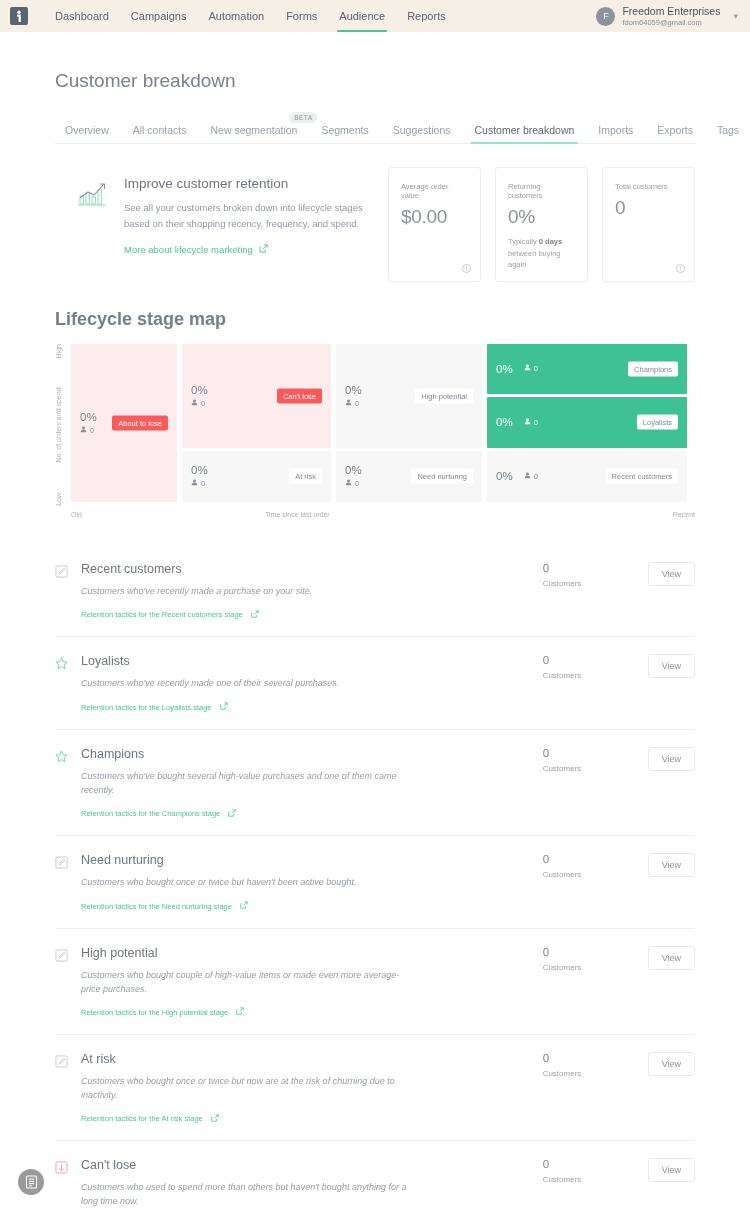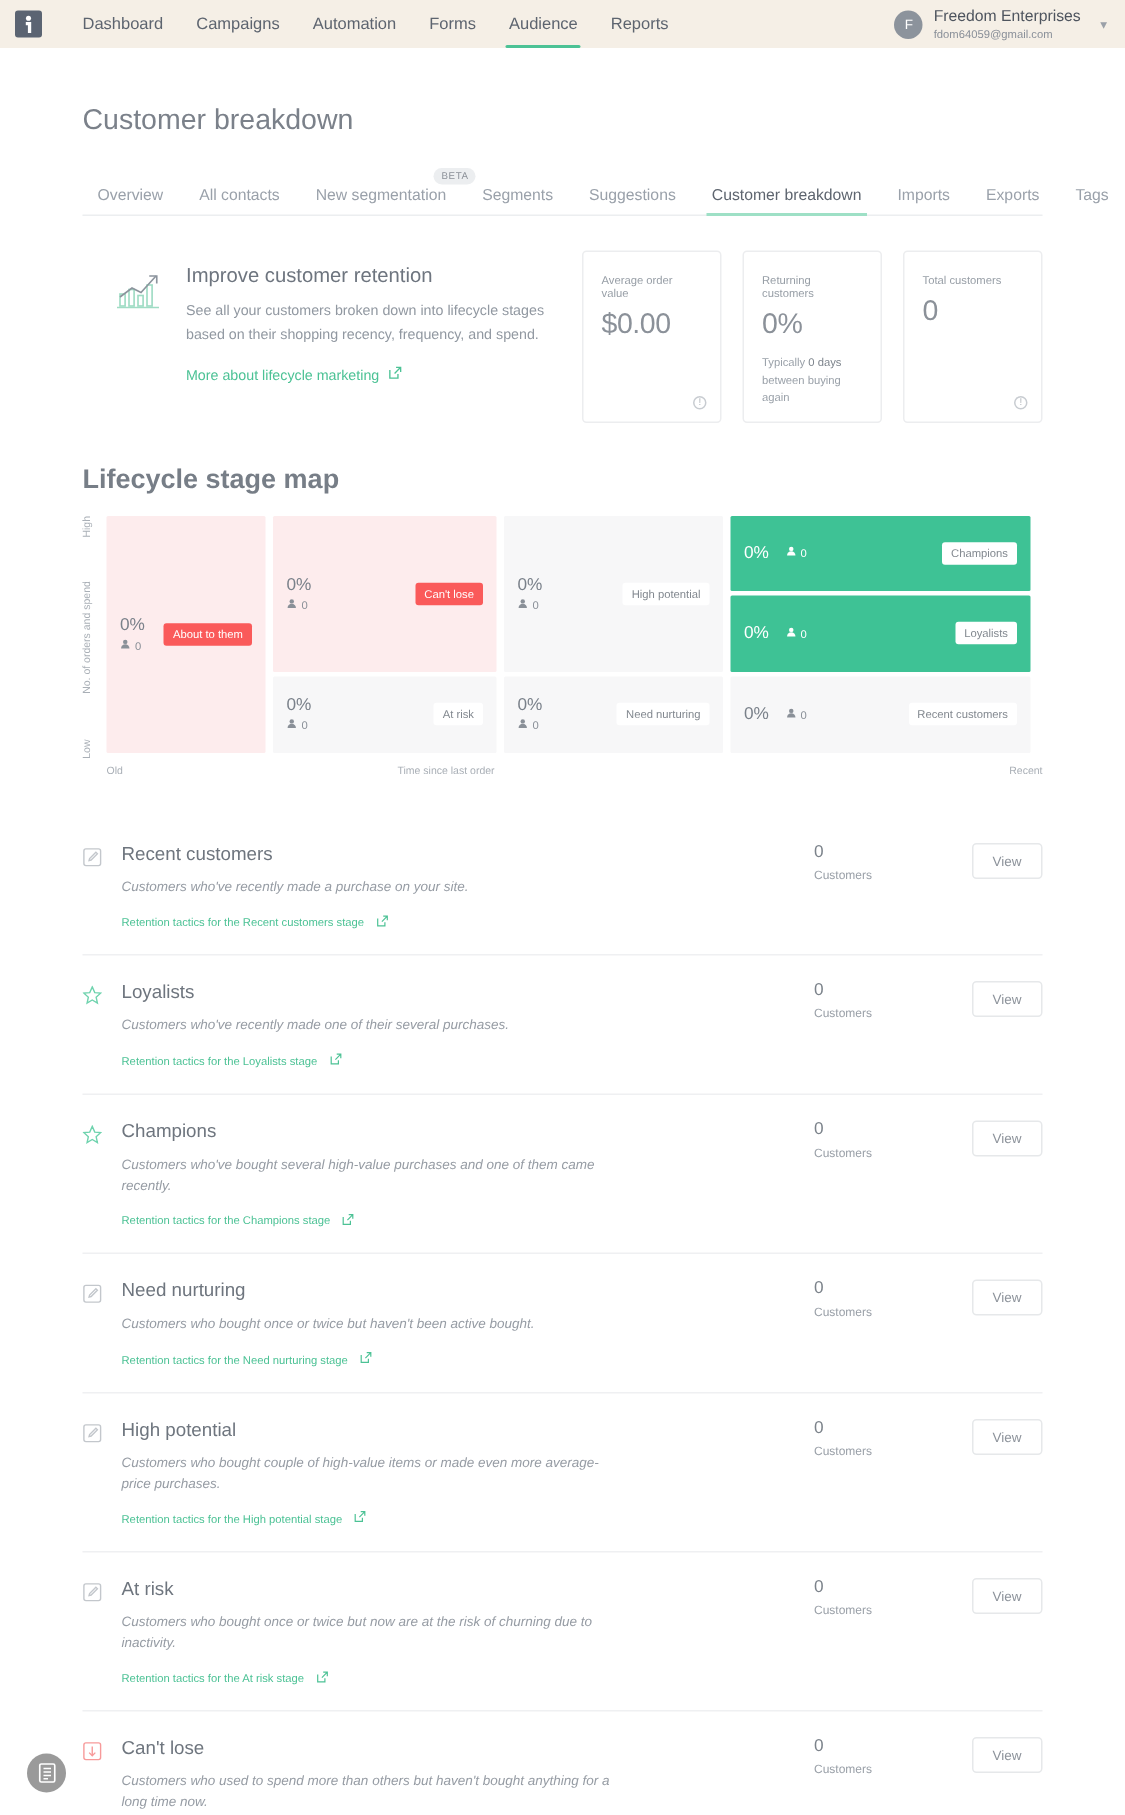--- a/index.html
+++ b/index.html
@@ -143,21 +143,21 @@
     border: 1px solid #ecedef;
     border-radius: 3px;
     padding: 14px 12px 10px 12px;
     position: relative;
     background: #fff;
     flex: 0 0 auto;
   }
   .stat-label { font-size: 7.5px; color: #979ea6; margin-bottom: 6px; }
   .stat-value { font-size: 19px; color: #8b9199; font-weight: normal; letter-spacing: -0.3px; }
   .stat-sub { font-size: 7.5px; color: #9aa1a9; line-height: 1.55; margin-top: 8px; }
-  .stat-sub b { color: #7d848c; font-weight: normal; }
+  .stat-sub b { color: #7d848c; font-weight: bold; }
   .info-icon {
     position: absolute; right: 9px; bottom: 8px;
     width: 9px; height: 9px; border-radius: 50%;
     border: 1px solid #c8ccd1; color: #b3b8bd;
     font-size: 6.5px; line-height: 7px; text-align: center;
     cursor: pointer;
   }
 
   
   .map-title { font-size: 18px; color: #777e87; margin-top: 27px; margin-bottom: 14px; }
@@ -383,21 +383,21 @@
           <div class="cell-nums ">
             <span class="cell-pct">0%</span>
             <span class="cell-cnt">
               <span class="person-glyph"><svg width="7" height="7" viewBox="0 0 8 8">
                   <circle cx="4" cy="2.2" r="1.7" fill="currentColor"></circle>
                   <path d="M0.8 7.2 a3.2 3.2 0 0 1 6.4 0 z" fill="currentColor"></path>
                 </svg></span>
               <span>0</span>
             </span>
           </div>
-          <span class="cell-tag red">About to them</span>
+          <span class="cell-tag red">About to lose</span>
         </div>
         <div class="cell pink" style="grid-area: 1 / 2 / span 2;">
           <div class="cell-nums ">
             <span class="cell-pct">0%</span>
             <span class="cell-cnt">
               <span class="person-glyph"><svg width="7" height="7" viewBox="0 0 8 8">
                   <circle cx="4" cy="2.2" r="1.7" fill="currentColor"></circle>
                   <path d="M0.8 7.2 a3.2 3.2 0 0 1 6.4 0 z" fill="currentColor"></path>
                 </svg></span>
               <span>0</span>

